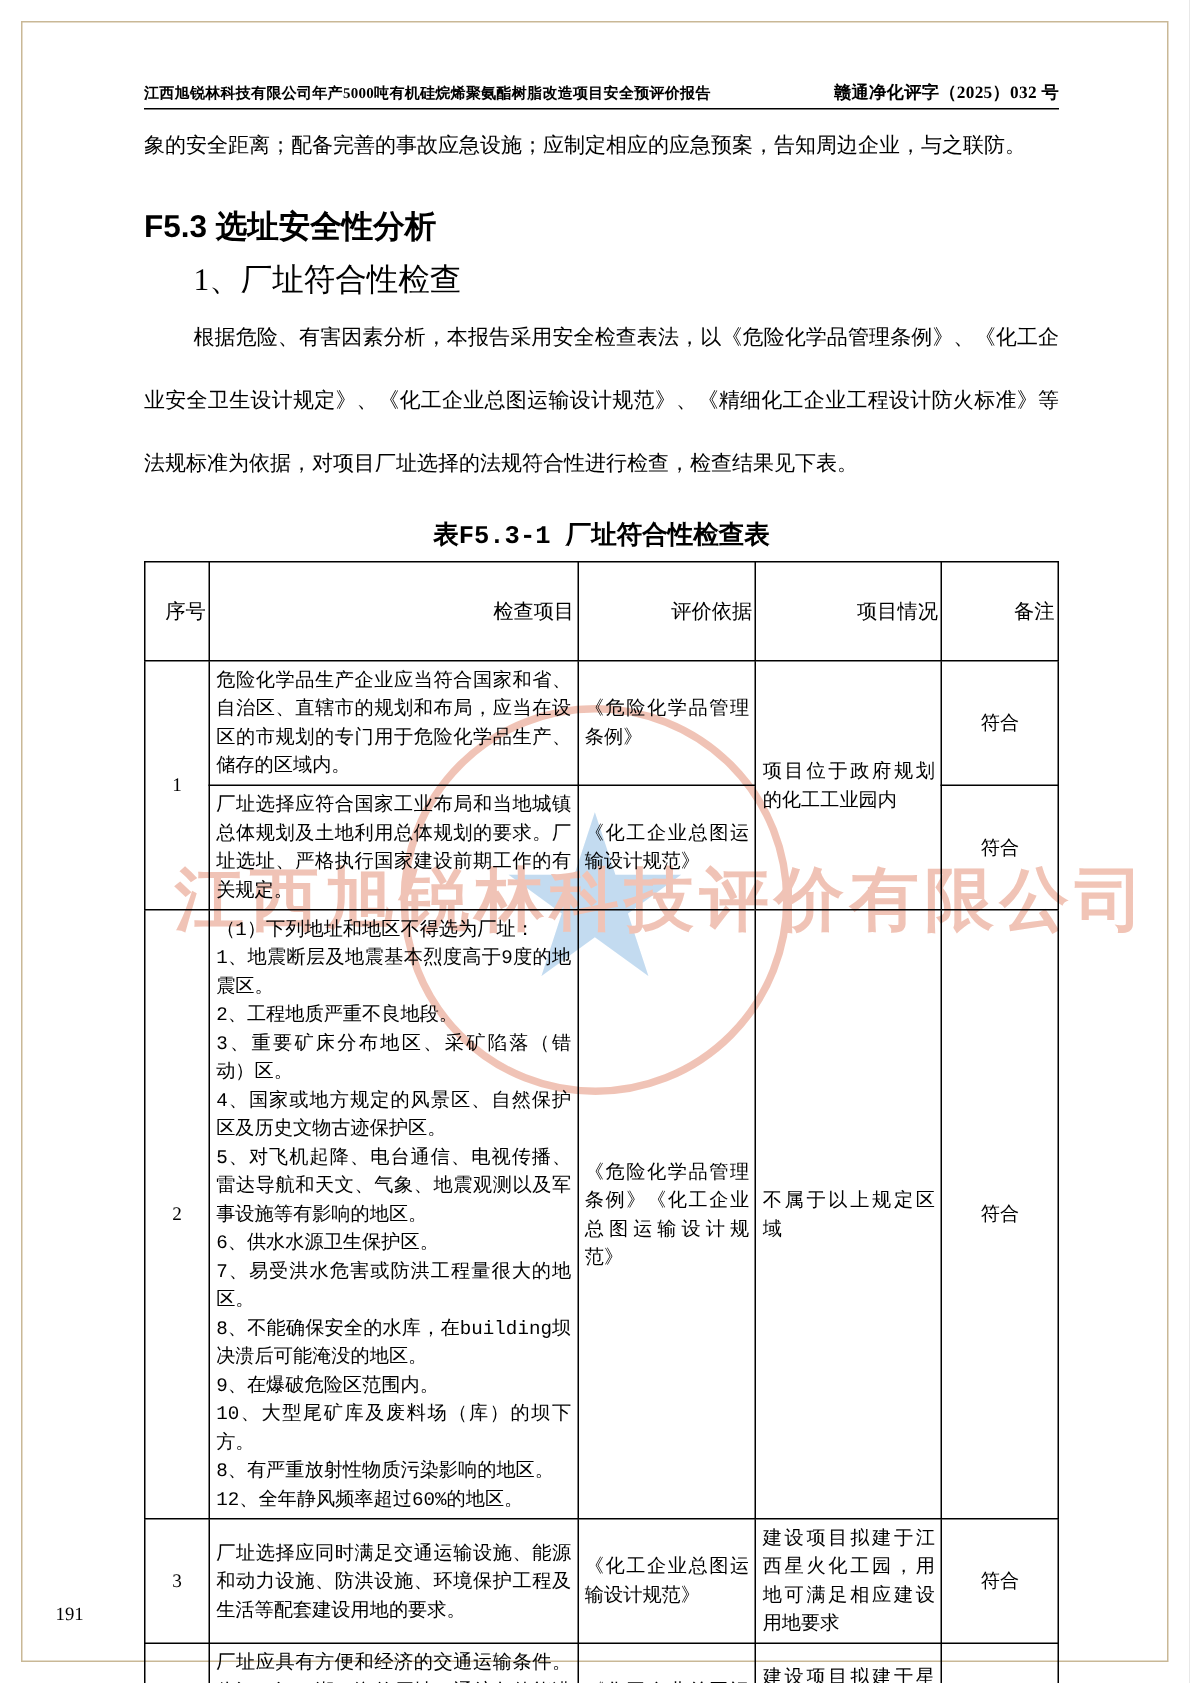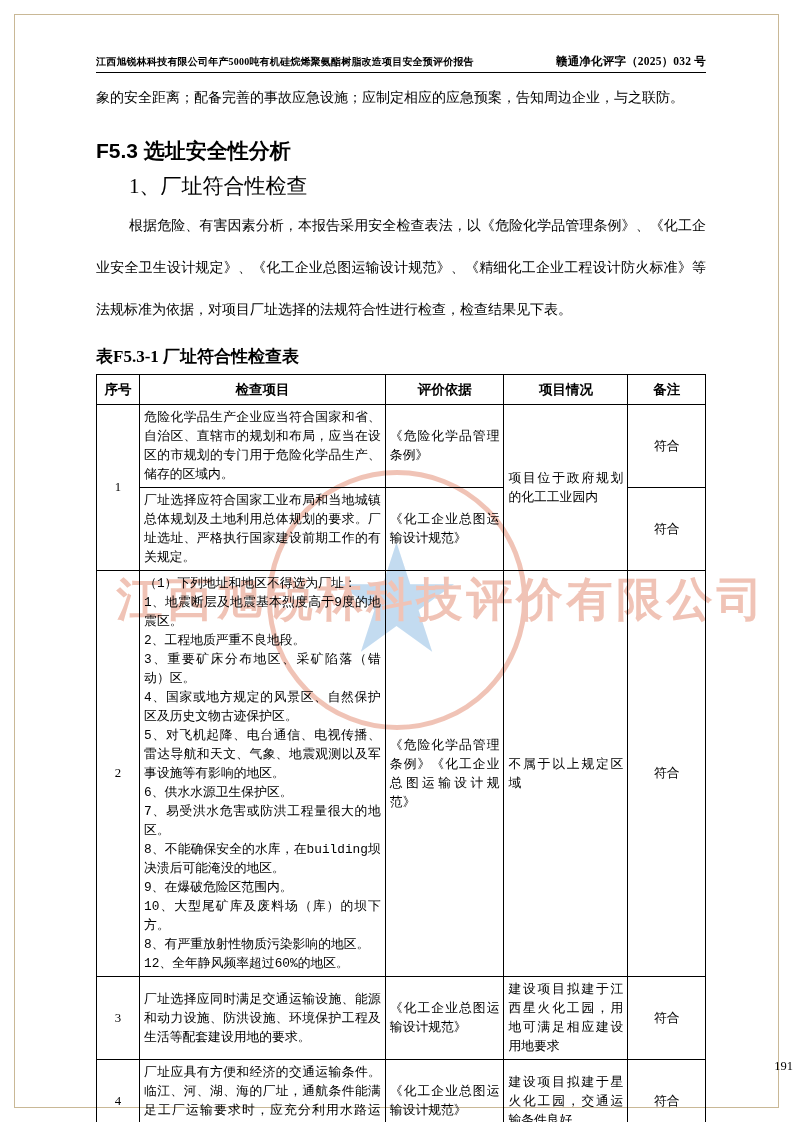--- a/index.html
+++ b/index.html
@@ -68,44 +68,45 @@
     margin-top: 18px;
     font-family: "Liberation Sans", "DejaVu Sans", sans-serif;
   }
   .subitem {
     font-size: 21px;
     line-height: 30px;
     text-indent: 33px;
     margin-top: 6px;
   }
   .table-title {
+    text-align: center;
     font-size: 17px;
     font-weight: bold;
     margin-top: 14px;
     margin-bottom: 6px;
-    font-family: Liberation Serif, serif;
+    font-family: Liberation Mono, monospace;
   }
   
   table.check {
     border-collapse: collapse;
     width: 610px;
     table-layout: fixed;
   }
   table.check th, table.check td {
     border: 1px solid #000;
     font-size: 12.8px;
     line-height: 19px;
     padding: 3px 4px;
     vertical-align: middle;
   }
   table.check th {
-    text-align: center;
-    font-weight: bold;
+    text-align: right;
+    font-weight: normal;
     font-size: 13.5px;
-    padding: 5px 2px;
+    padding: 23px 2px;
   }
   td.c {
     text-align: center;
   }
   td.j {
     text-align: justify;
   }
   td.top {
     vertical-align: top;
   }
@@ -160,23 +161,24 @@
     transform: translate(-50%, -50%);
     font-size: 150px;
     color: #9fc6e8;
     line-height: 1;
   }
   
   .page-number {
     position: absolute;
     left: 0;
     right: 0;
-    bottom: 48px;
-    text-align: right;
+    bottom: 38px;
+    text-align: left;
     font-size: 12.5px;
+    padding-left: 37px;
   }
 </style>
 </head>
 <body>
 
 <div class="page">
   <div class="page-border"></div>
 
   <div class="watermark">
     <div class="wm-circle"></div>

